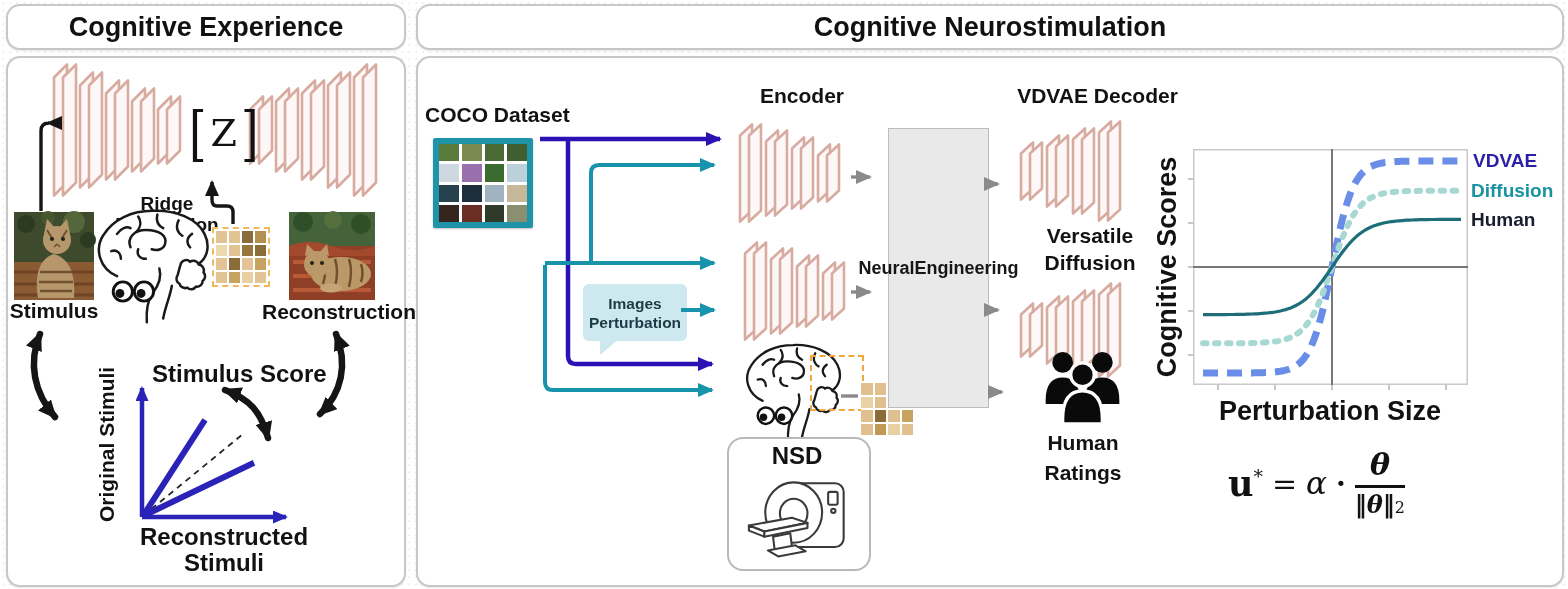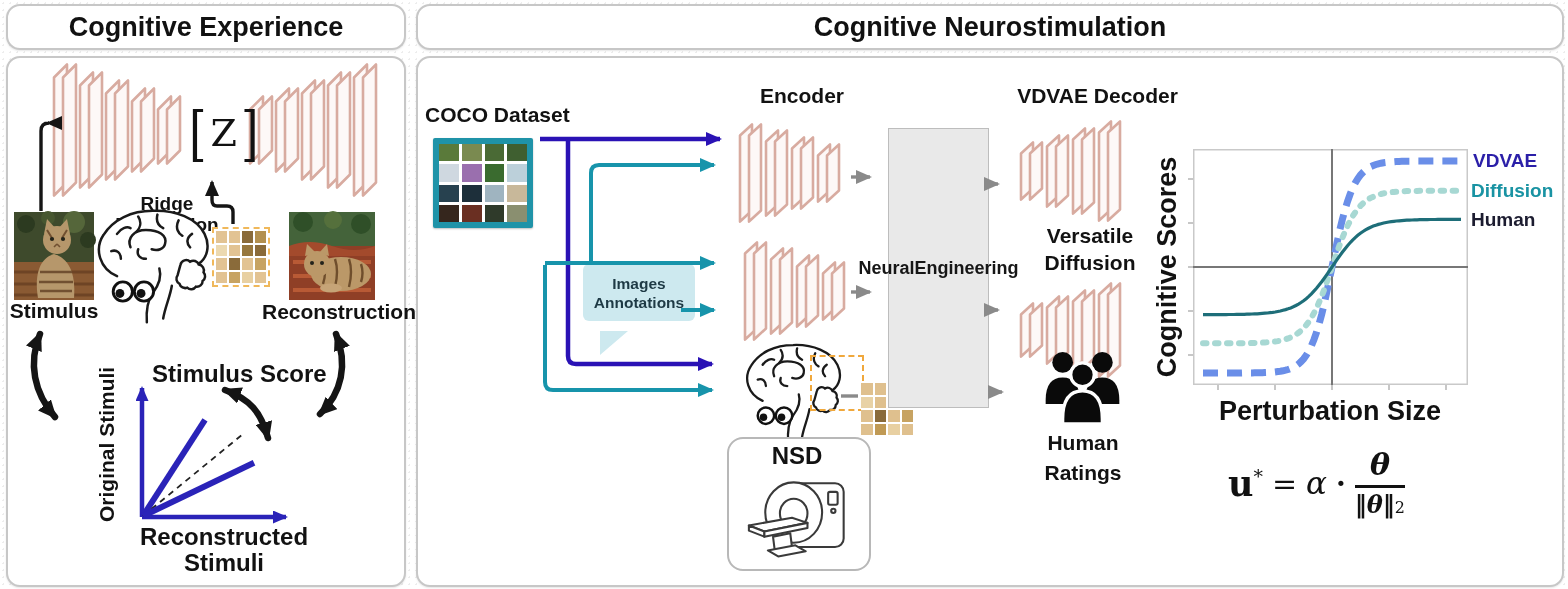--- a/index.html
+++ b/index.html
@@ -219,23 +219,23 @@
       <path d="M3,106.5 L3,20.5 L15,9.5 L15,95.5 Z" fill="#fdf8f7" stroke="#d8aba0" stroke-width="2.6" stroke-linejoin="round"></path>
       <path d="M12,106.5 L12,20.5 L24,9.5 L24,95.5 Z" fill="#fdf8f7" stroke="#d8aba0" stroke-width="2.6" stroke-linejoin="round"></path>
       <path d="M29,100.5 L29,26.5 L41,15.5 L41,89.5 Z" fill="#fdf8f7" stroke="#d8aba0" stroke-width="2.6" stroke-linejoin="round"></path>
       <path d="M38,100.5 L38,26.5 L50,15.5 L50,89.5 Z" fill="#fdf8f7" stroke="#d8aba0" stroke-width="2.6" stroke-linejoin="round"></path>
       <path d="M55,93.5 L55,33.5 L67,22.5 L67,82.5 Z" fill="#fdf8f7" stroke="#d8aba0" stroke-width="2.6" stroke-linejoin="round"></path>
       <path d="M64,93.5 L64,33.5 L76,22.5 L76,82.5 Z" fill="#fdf8f7" stroke="#d8aba0" stroke-width="2.6" stroke-linejoin="round"></path>
       <path d="M81,86.5 L81,40.5 L93,29.5 L93,75.5 Z" fill="#fdf8f7" stroke="#d8aba0" stroke-width="2.6" stroke-linejoin="round"></path>
       <path d="M90,86.5 L90,40.5 L102,29.5 L102,75.5 Z" fill="#fdf8f7" stroke="#d8aba0" stroke-width="2.6" stroke-linejoin="round"></path>
     </svg>
 
-  <div class="bubble" style="left:583px;top:264px;width:112px;height:57px;">
+  <div class="bubble" style="left:583px;top:284px;width:104px;height:57px;">
     <span>Images</span>
-    <span>Annotations</span>
+    <span>Perturbation</span>
   </div>
   <svg class="abs" style="left:583px;top:331px;" width="50" height="26" viewBox="0 0 50 26">
     <polygon points="17,0 17,24 45,0" fill="#cde9ef"></polygon>
   </svg>
 
   <svg class="abs" style="left:738px;top:340px;" width="115" height="107" viewBox="0 0 140 130">
     <g fill="none" stroke="#1a1a1a" stroke-width="2.8" stroke-linecap="round">
       <path d="M30,74 C12,66 6,46 16,31 C26,15 45,6 67,6 C91,5 113,14 121,30 C127,42 124,55 115,61 C111,64 107,65 103,65" fill="#ffffff"></path>
       <path d="M96,62 a6,6 0 0 1 10,-3 a6,6 0 0 1 9,3 a6,6 0 0 1 5,8 a6,6 0 0 1 -1,9 a6,6 0 0 1 -7,6 a6,6 0 0 1 -9,1 a6,6 0 0 1 -8,-4 a6,6 0 0 1 -2,-9 Z" fill="#ffffff"></path>
       <path d="M74,66 C77,76 73,84 67,92 C62,99 60,110 61,126"></path>

